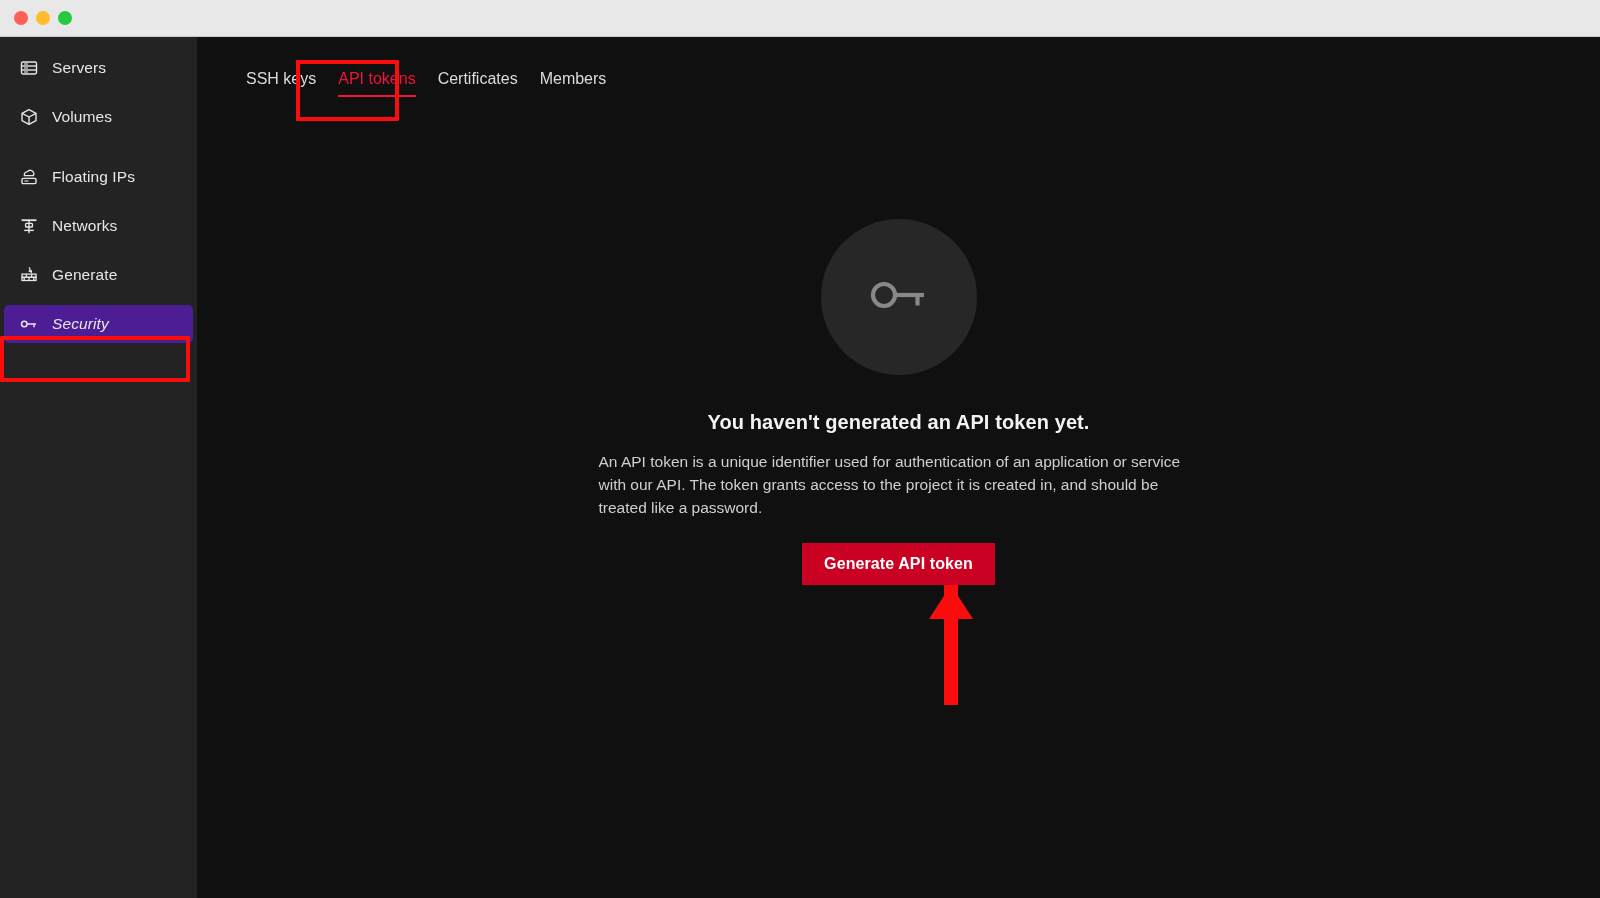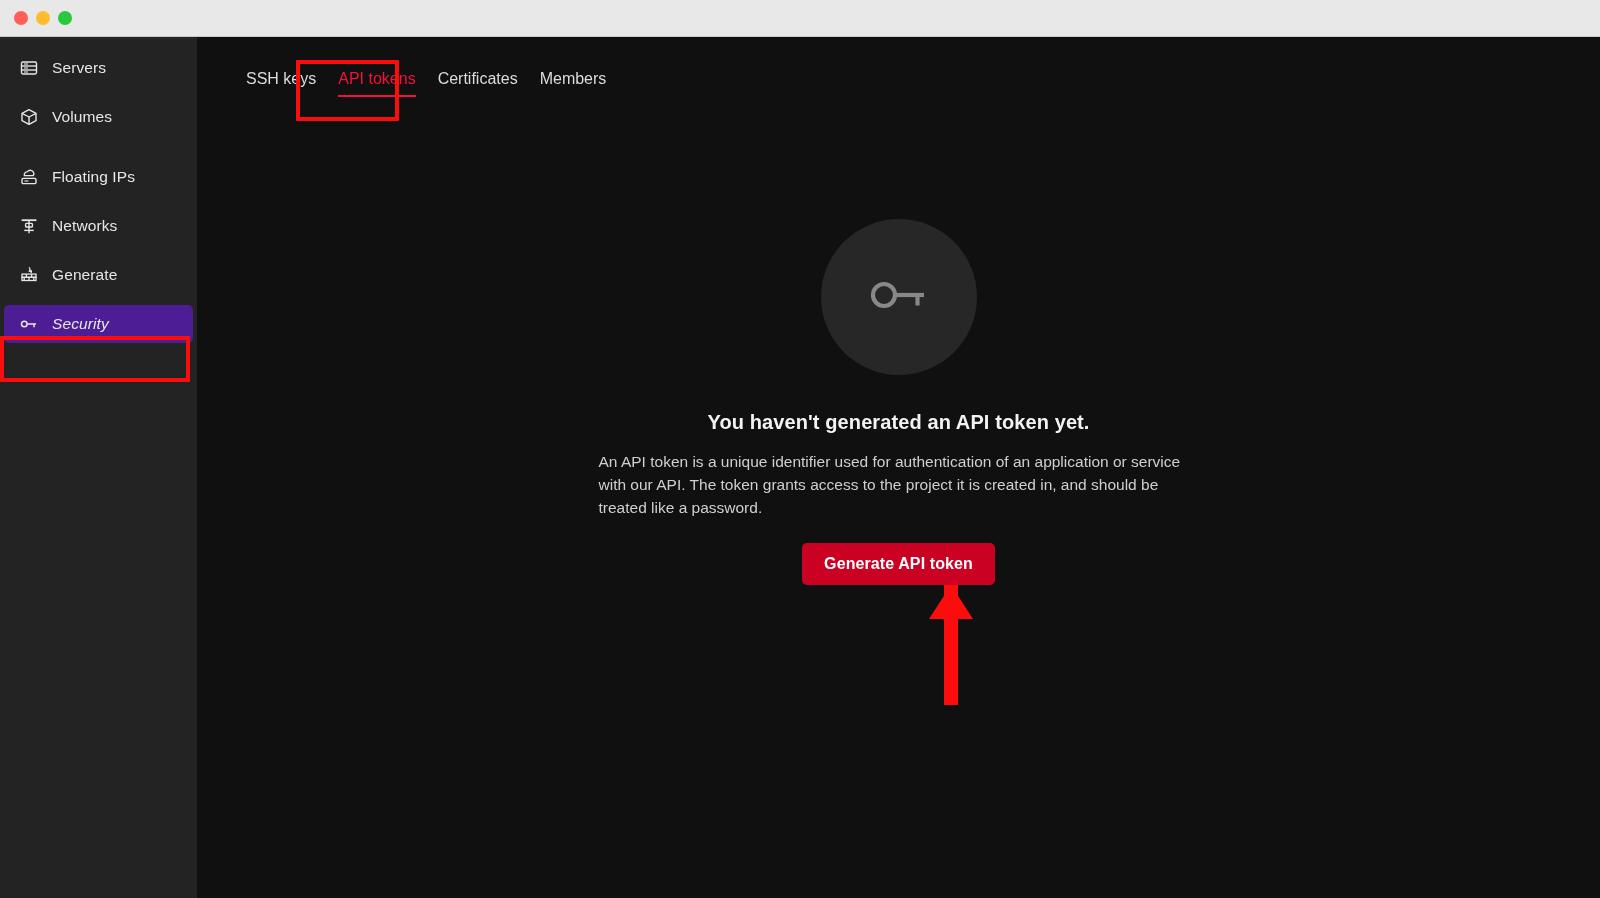--- a/index.html
+++ b/index.html
@@ -112,21 +112,21 @@
     text-align:left;
     font-size:15.5px;
     line-height:23px;
     color:#cfcfcf;
   }
   .btn-primary {
     margin-top:24px;
     background:#cb0124;
     color:#ffffff;
     border:none;
-    border-radius:5px;
+    border-radius:0;
     font-family:"Liberation Sans", sans-serif;
     font-size:16px;
     font-weight:bold;
     padding:12px 22px;
     height:42px;
     cursor:pointer;
     letter-spacing:0.1px;
   }
 
   

